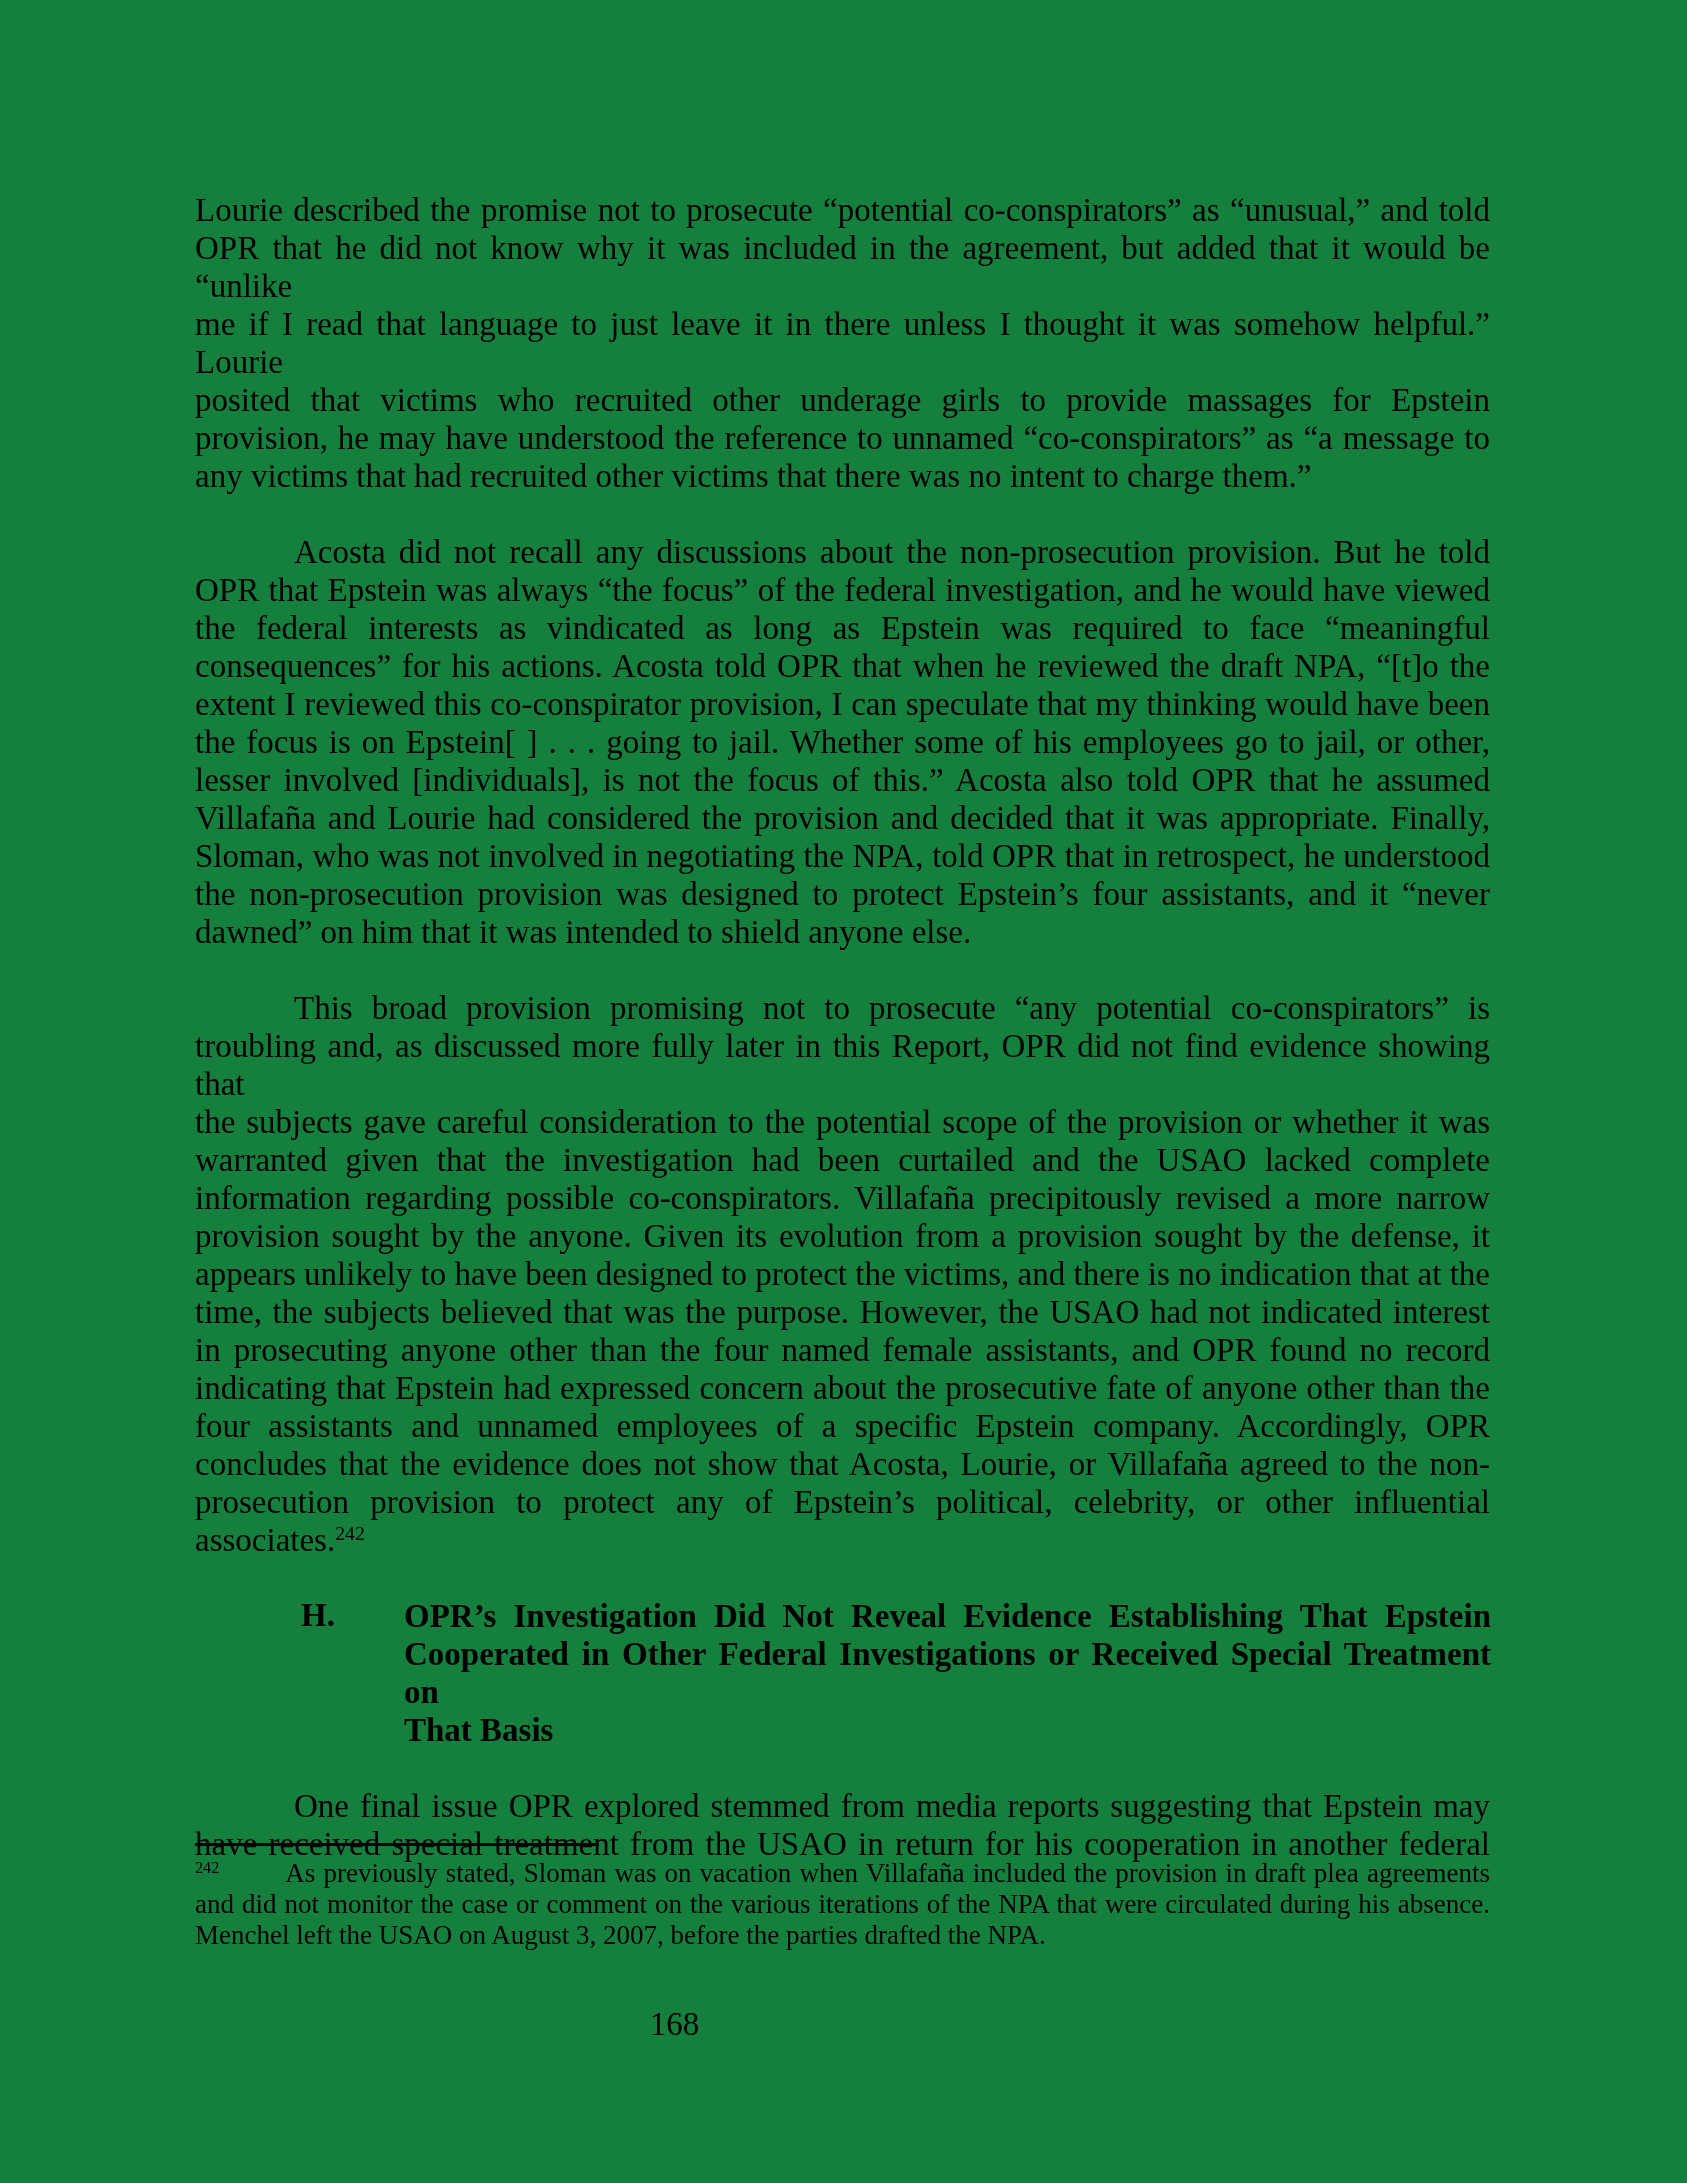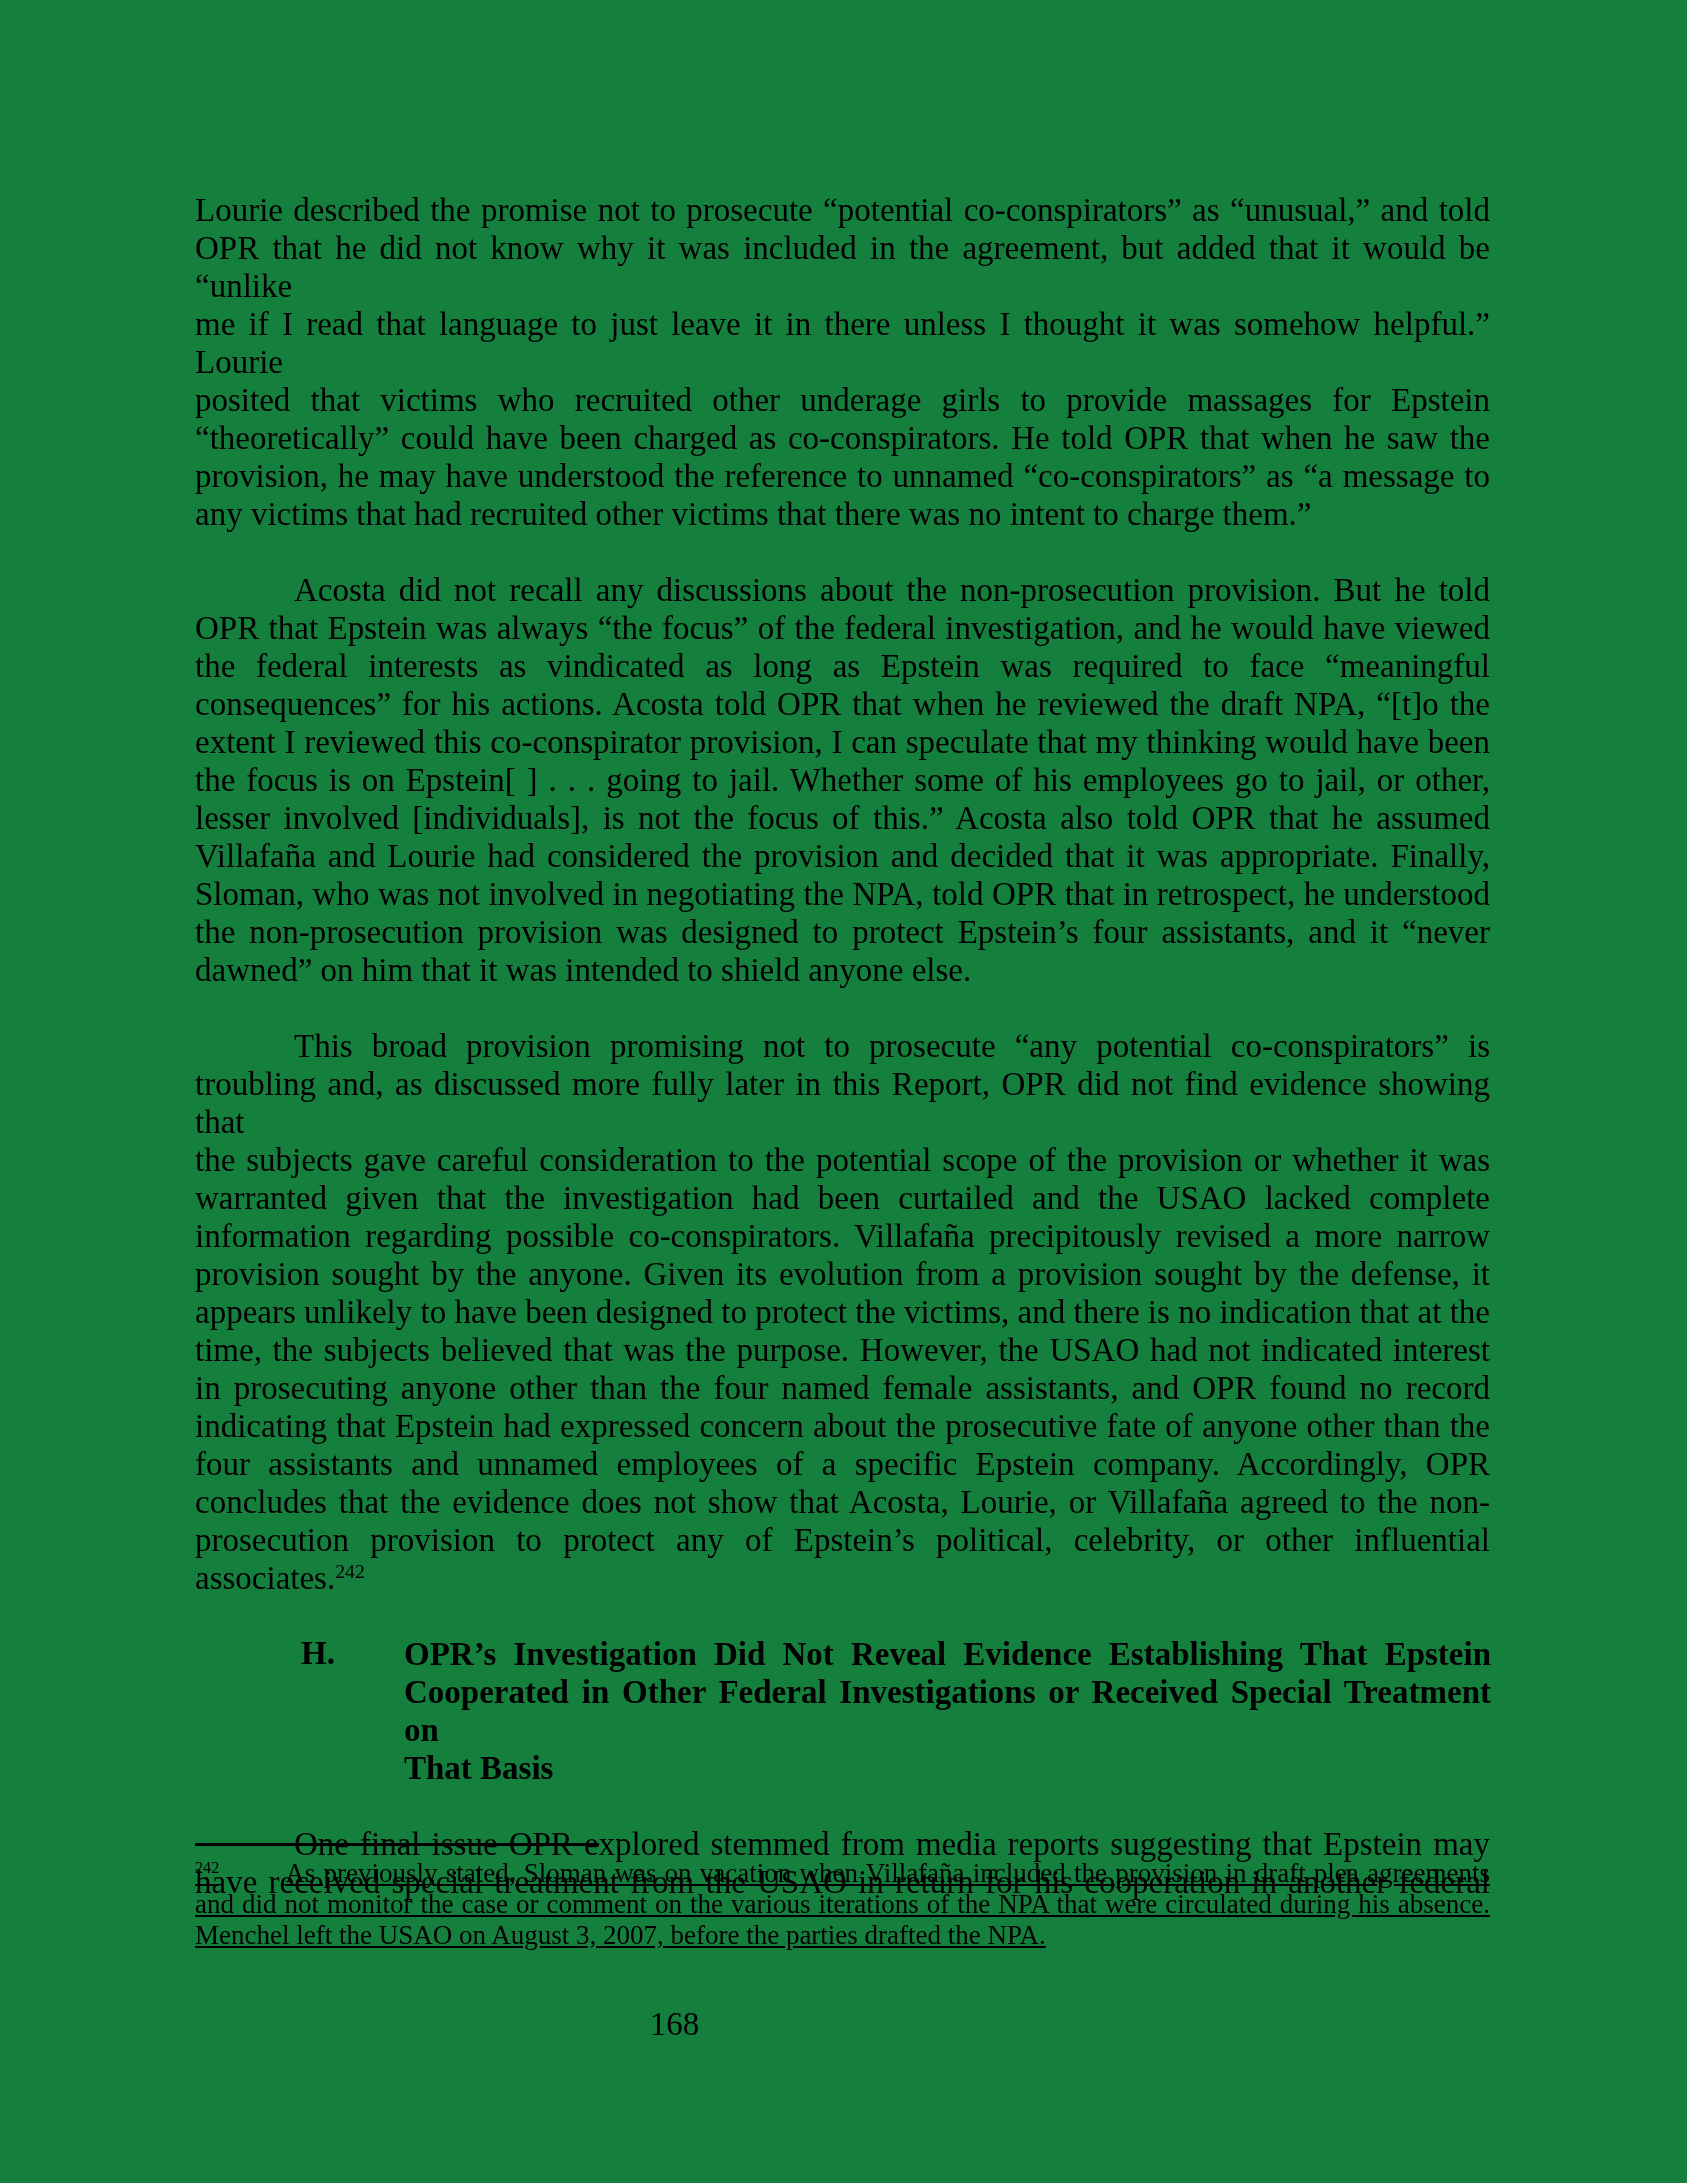--- a/index.html
+++ b/index.html
@@ -53,41 +53,40 @@
     left: 195px;
     width: 1295px;
     font-size: 27px;
   }
   .footnote-rule {
     width: 404px;
     height: 3.3px;
     background: #000000;
     margin-bottom: 12px;
   }
-  .footnote-area .line { line-height: 31px; text-decoration: underline; }
+  .footnote-area .line { line-height: 31px; }
   .page-number {
     position: absolute;
     top: 2006px;
     left: 0;
     width: 1349px;
     text-align: center;
     font-size: 33px;
   }
 </style>
 </head>
 <body>
 
 <div class="page">
   <div class="content" id="body-content">
       <div class="paragraph">
         <div class="line">Lourie described the promise not to prosecute “potential co-conspirators” as “unusual,” and told</div>
         <div class="line">OPR that he did not know why it was included in the agreement, but added that it would be “unlike</div>
         <div class="line">me if I read that language to just leave it in there unless I thought it was somehow helpful.”  Lourie</div>
         <div class="line">posited that victims who recruited other underage girls to provide massages for Epstein</div>
-        <div class="line">“theoretically” could have been charged as co-conspirators.  He told OPR that when he saw the</div>
         <div class="line">provision, he may have understood the reference to unnamed “co-conspirators” as “a message to</div>
         <div class="line last">any victims that had recruited other victims that there was no intent to charge them.”</div>
       </div>
       <div class="paragraph">
         <div class="line indent">Acosta did not recall any discussions about the non-prosecution provision.  But he told</div>
         <div class="line">OPR that Epstein was always “the focus” of the federal investigation, and he would have viewed</div>
         <div class="line">the federal interests as vindicated as long as Epstein was required to face “meaningful</div>
         <div class="line">consequences” for his actions.  Acosta told OPR that when he reviewed the draft NPA, “[t]o the</div>
         <div class="line">extent I reviewed this co-conspirator provision, I can speculate that my thinking would have been</div>
         <div class="line">the focus is on Epstein[ ] . . . going to jail.  Whether some of his employees go to jail, or other,</div>

